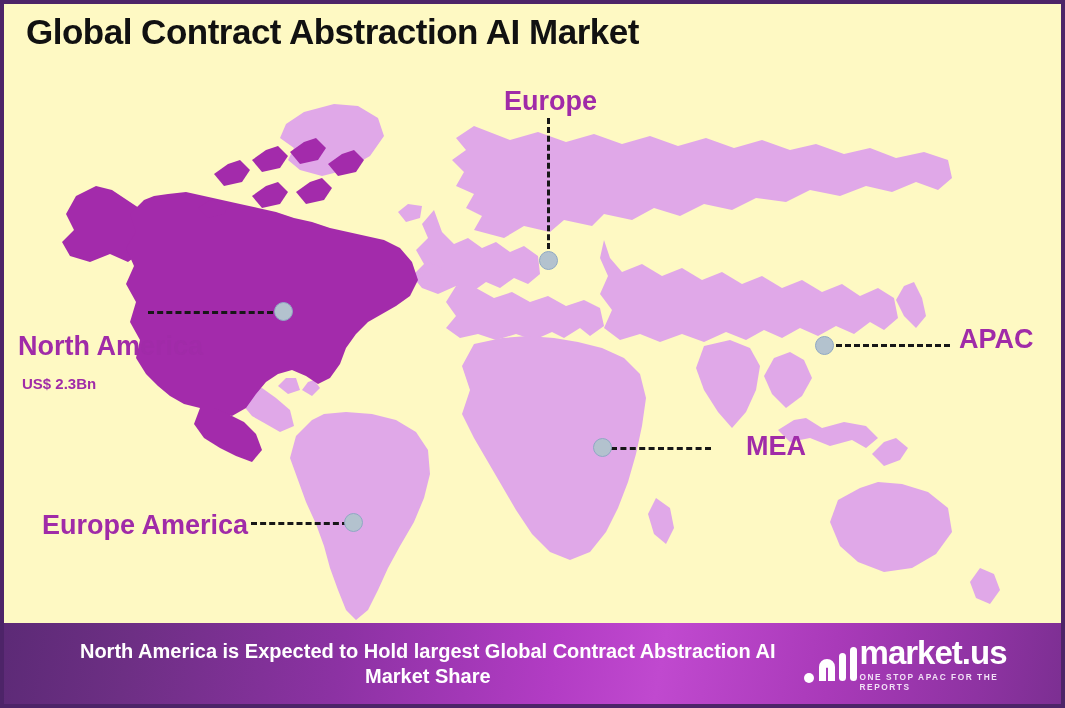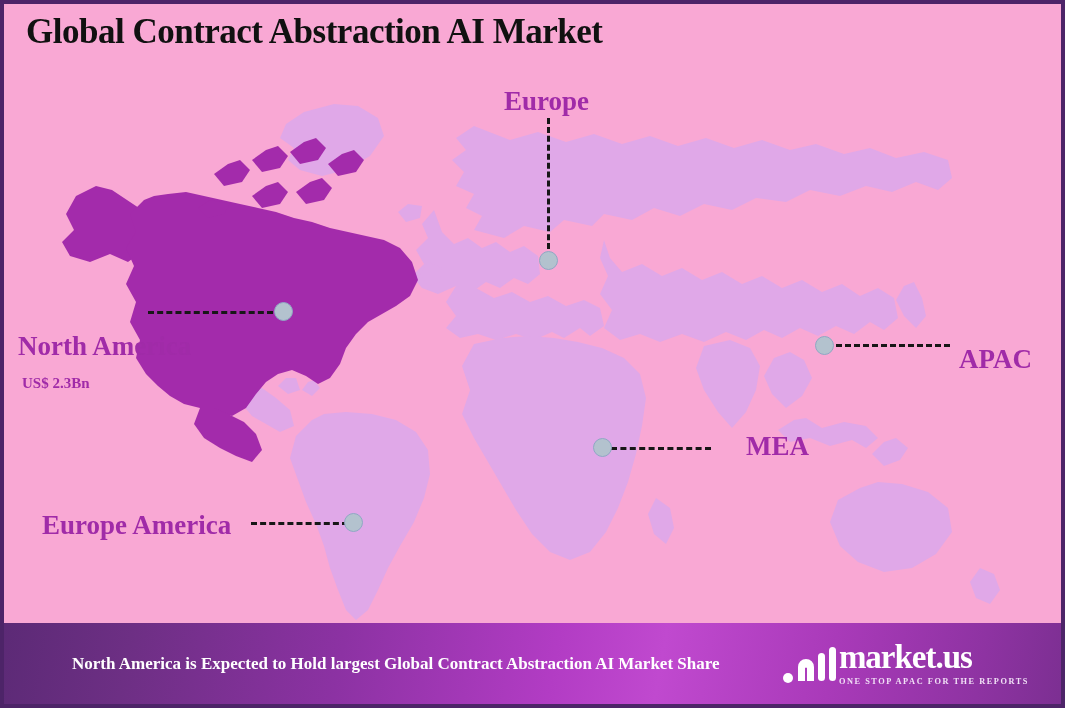--- a/index.html
+++ b/index.html
@@ -6,23 +6,23 @@
     margin: 0;
     padding: 0;
     background: #ffffff;
   }
   #frame {
     position: relative;
     width: 1065px;
     height: 708px;
     box-sizing: border-box;
     border: 4px solid #4d2468;
-    background: #f9a8d4;
+    background: #fef9c3;
     overflow: hidden;
-    font-family: Liberation Serif, serif;
+    font-family: Liberation Sans, sans-serif;
   }
 
   
   #title {
     position: absolute;
     left: 22px;
     top: 8px;
     font-size: 35px;
     font-weight: bold;
     color: #111111;
@@ -104,25 +104,26 @@
         #c049cf 62%,
         #a93ab9 78%,
         #8e33a2 92%,
         #7c2f92 100%);
     display: flex;
     align-items: center;
     justify-content: space-between;
   }
   #footer-text {
     color: #ffffff;
-    font-size: 17px;
+    font-size: 20px;
     font-weight: bold;
     line-height: 1.25;
-    padding-left: 68px;
+    padding-left: 50px;
     max-width: 760px;
+    text-align: center;
   }
   #logo {
     display: flex;
     align-items: center;
     padding-right: 32px;
   }
   #logo-mark svg { display: block; }
   #logo-text { display: flex; flex-direction: column; align-items: flex-start; }
   #logo-name {
     color: #ffffff;
@@ -238,21 +239,21 @@
   <div class="marker" style="left:270px; top:298px;"></div>
   <div class="region-label" style="left:14px; top:327px;">North America</div>
   <div class="region-value" style="left:18px; top:371px;">US$ 2.3Bn</div>
 
   <div class="leader-v" style="left:543px; top:114px; height:140px;"></div>
   <div class="marker" style="left:535px; top:247px;"></div>
   <div class="region-label" style="left:500px; top:82px;">Europe</div>
 
   <div class="leader-h" style="left:823px; top:340px; width:123px;"></div>
   <div class="marker" style="left:811px; top:332px;"></div>
-  <div class="region-label" style="left:955px; top:340px;">APAC</div>
+  <div class="region-label" style="left:955px; top:320px;">APAC</div>
 
   <div class="leader-h" style="left:607px; top:443px; width:100px;"></div>
   <div class="marker" style="left:589px; top:434px;"></div>
   <div class="region-label" style="left:726px; top:427px;margin-left:16px;">MEA</div>
 
   <div class="leader-h" style="left:247px; top:518px; width:97px;"></div>
   <div class="marker" style="left:340px; top:509px;"></div>
   <div class="region-label" style="left:38px; top:506px;">Europe America</div>
 
   <div id="footer">

